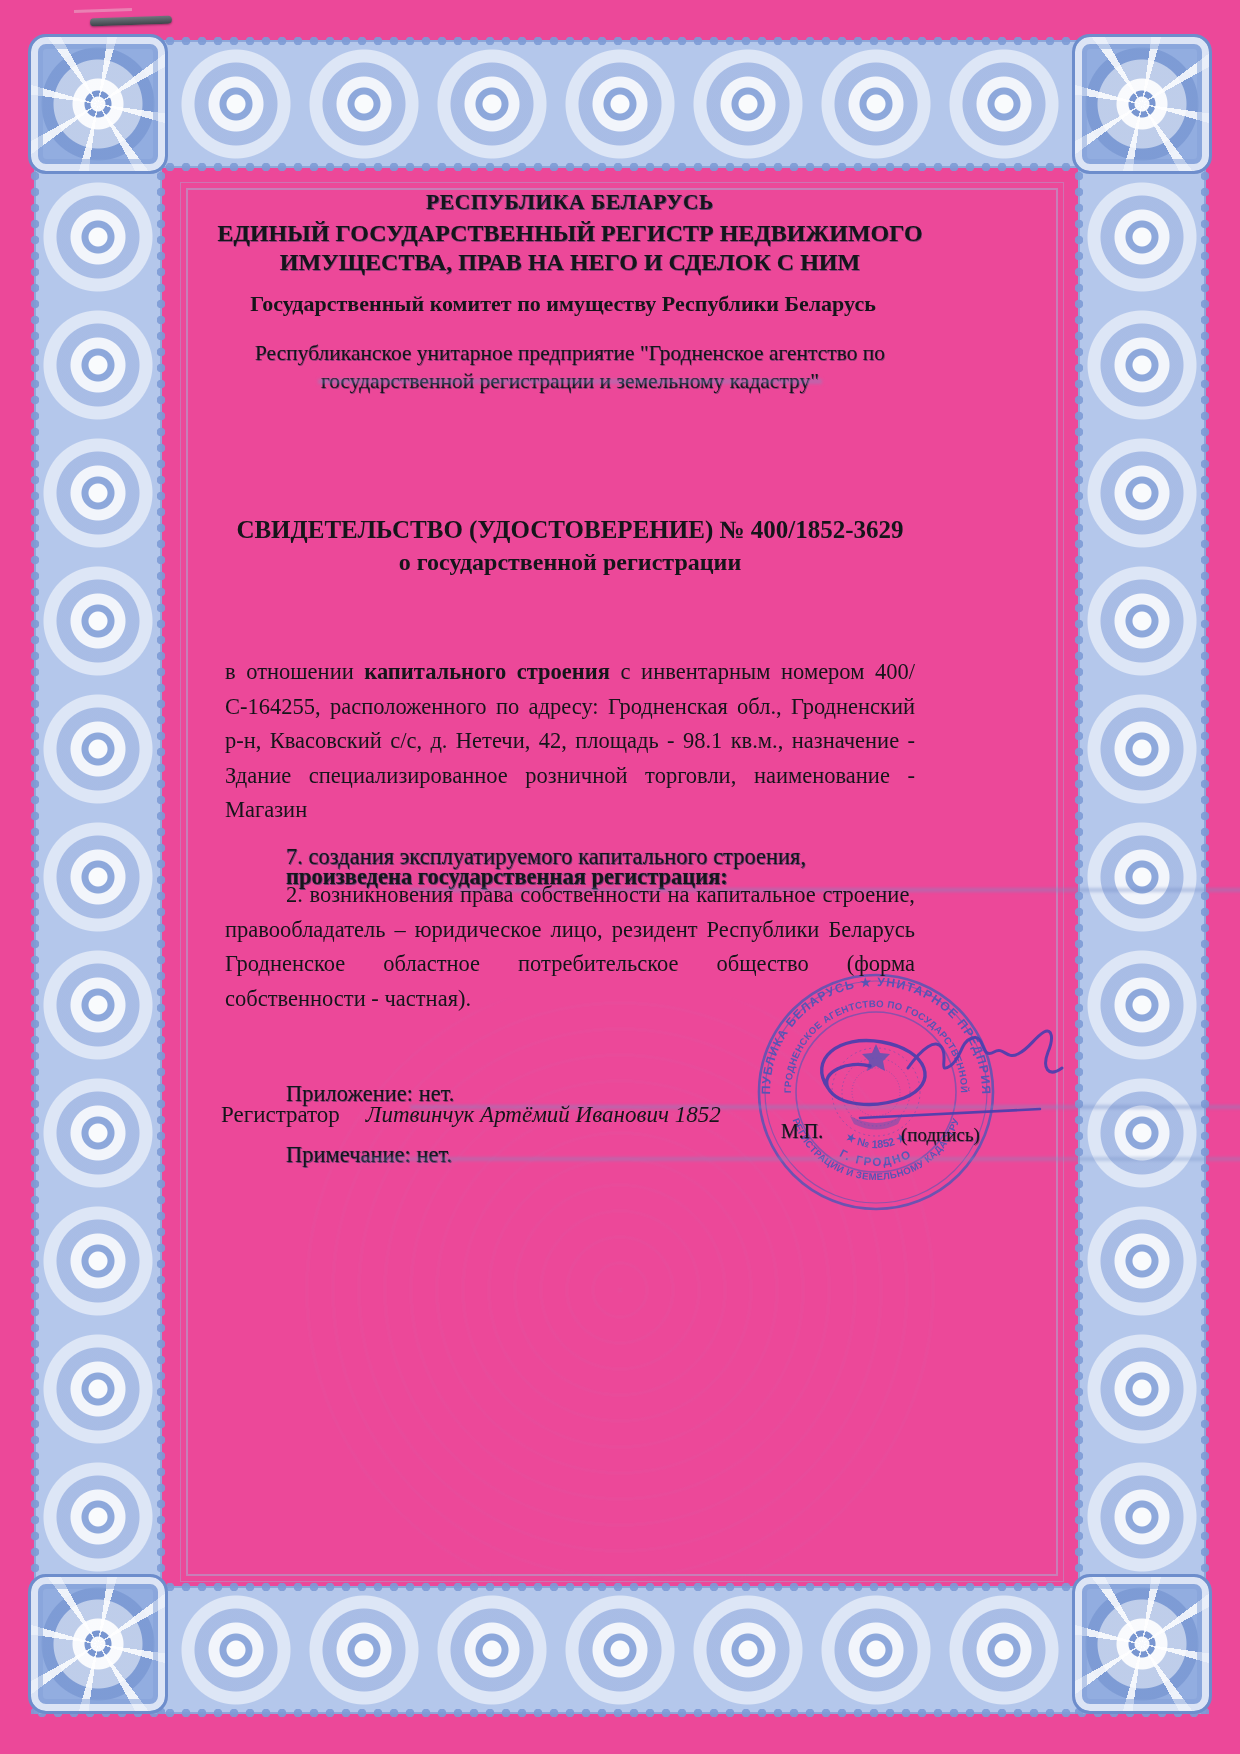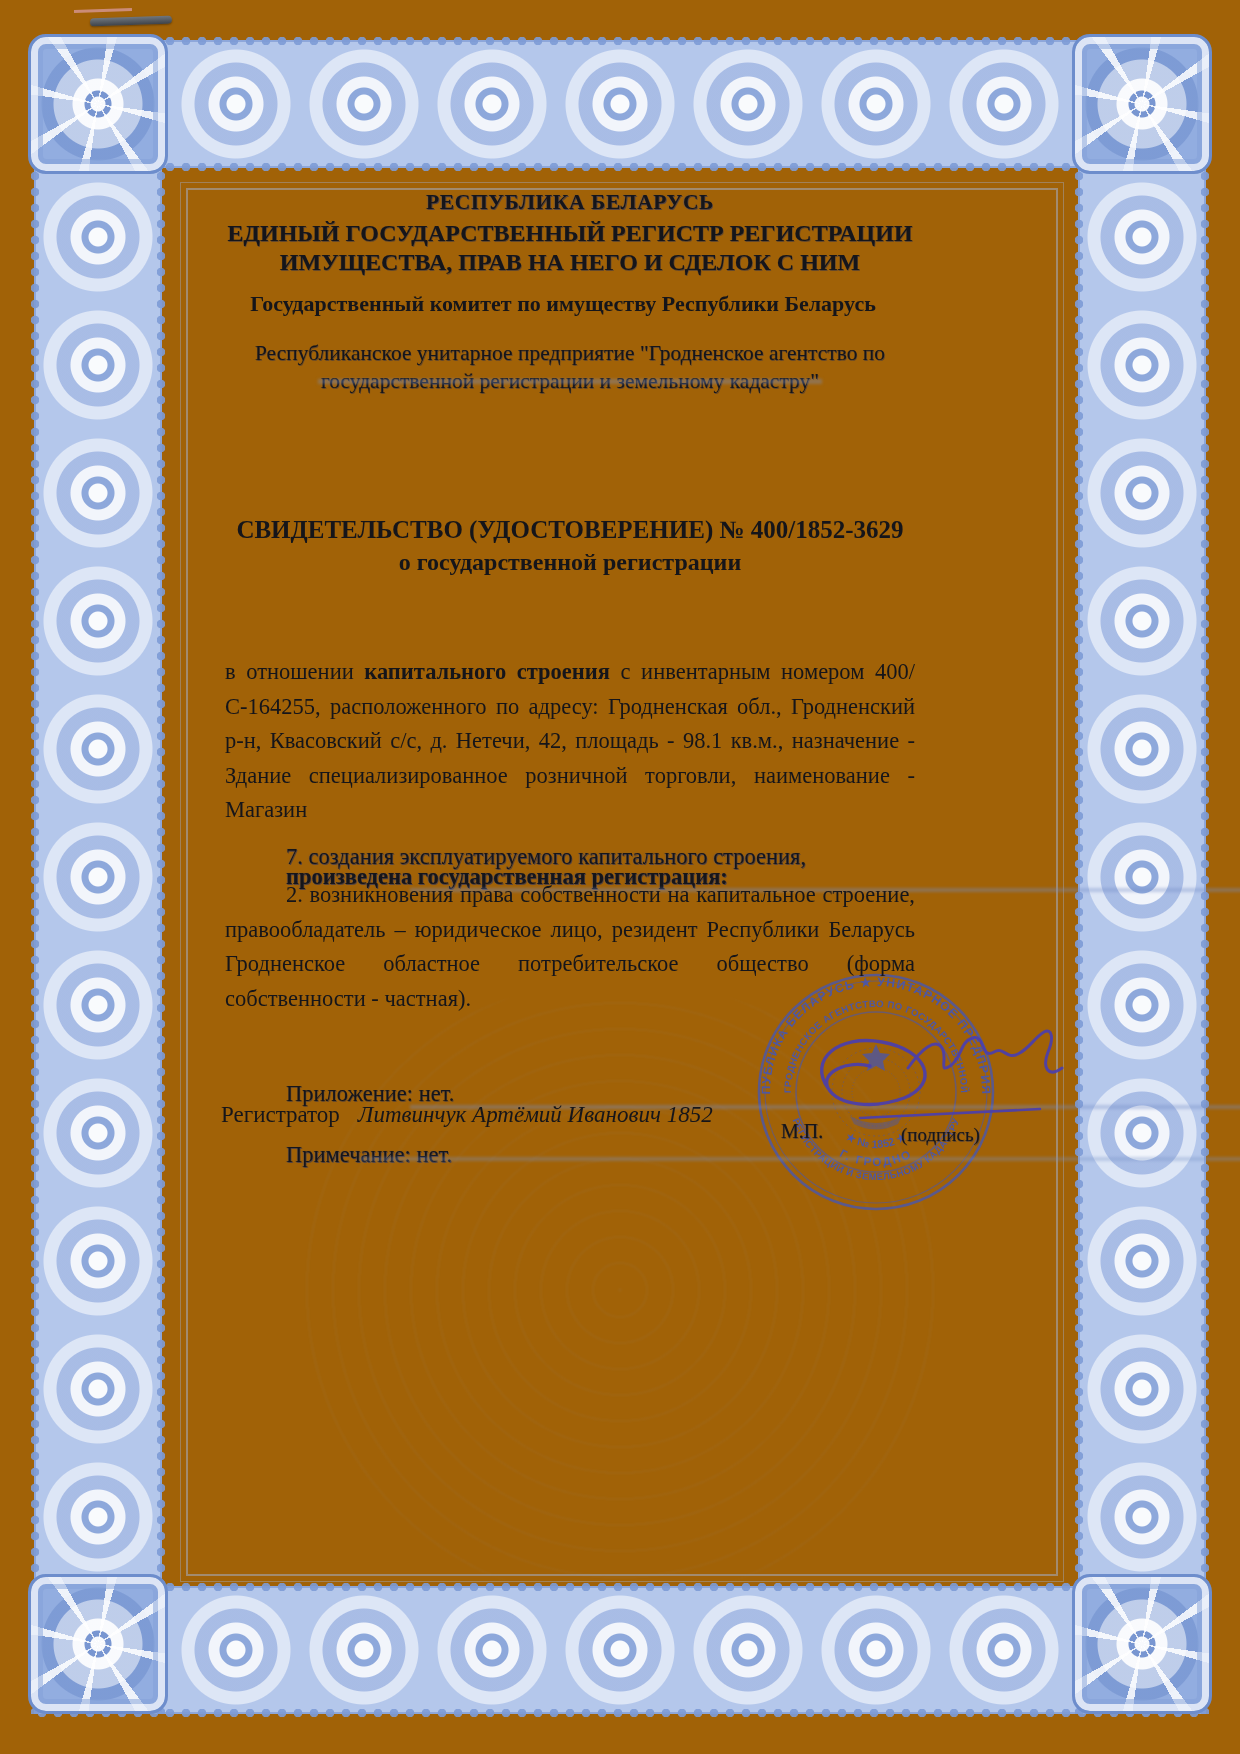--- a/index.html
+++ b/index.html
@@ -1,16 +1,16 @@
 <!DOCTYPE html>
 <html><head>
 <meta charset="utf-8">
 <style>
   html,body{margin:0;padding:0;background:#ffffff;}
-  .page{position:relative;width:1240px;height:1754px;background:#a16207;overflow:hidden;
+  .page{position:relative;width:1240px;height:1754px;background:#ec4899;overflow:hidden;
         font-family:"Liberation Serif", serif;color:#15151a;}
 
   
   .band{position:absolute;background-color:#b4c7eb;z-index:1;
     background-image:
       radial-gradient(circle, rgba(255,255,255,.95) 0 9px,  rgba(255,255,255,0) 10px),
       radial-gradient(circle, rgba(124,154,214,.85) 0 16px, rgba(124,154,214,0) 17px),
       radial-gradient(circle, rgba(255,255,255,.85) 0 27px, rgba(255,255,255,0) 28px),
       radial-gradient(circle, rgba(134,161,219,.6) 0 41px,  rgba(134,161,219,0) 42px),
       radial-gradient(circle, rgba(255,255,255,.55) 0 54px, rgba(255,255,255,0) 55px);
@@ -76,21 +76,21 @@
   #title2{left:200px;top:549px;width:740px;font-size:24px;}
   #application{left:200px;top:604px;width:740px;font-size:22px;}
   #subject{left:225px;top:655px;width:690px;font-size:22.5px;line-height:34.5px;}
   #regHeading{left:286px;top:808px;font-size:22.5px;}
   #regItem1{left:286px;top:844px;font-size:22.5px;}
   #regItem2{left:225px;top:878px;width:690px;font-size:22.5px;line-height:34.5px;text-indent:61px;}
   #attach{left:286px;top:999px;font-size:22.5px;}
   #note{left:286px;top:1034px;font-size:22.5px;}
   #composed{left:221px;top:1068px;font-size:23px;}
   #registrar{left:221px;top:1102px;font-size:23px;}
-  #registrar .name{font-style:italic;margin-left:18px;}
+  #registrar .name{font-style:italic;margin-left:26px;}
   #mp{left:781px;top:1120px;font-size:20px;z-index:5;}
   #sigcap{left:901px;top:1124px;font-size:19px;z-index:5;}
 
   
   .sealwrap{position:absolute;left:750px;top:966px;width:252px;height:252px;z-index:2;opacity:.88;}
   .sigwrap{position:absolute;left:790px;top:1008px;width:300px;height:135px;z-index:4;}
 
   
   .watermark{position:absolute;left:836px;top:1626px;z-index:8;
     font-family:"Liberation Sans", sans-serif;font-weight:700;font-size:96px;line-height:1;
@@ -109,21 +109,21 @@
   <div class="corner" style="left:1072px;top:34px;"></div>
   <div class="corner" style="left:28px;top:1574px;"></div>
   <div class="corner" style="left:1072px;top:1574px;"></div>
   <div class="inner-frame"></div>
   <div class="paper-ghost"></div>
 
   <div class="pink-mark"></div>
   <div class="staple"></div>
 
   <div class="t ctr b smudge-strong" id="hdr1">РЕСПУБЛИКА БЕЛАРУСЬ</div>
-  <div class="t ctr b smudge" id="hdr2">ЕДИНЫЙ ГОСУДАРСТВЕННЫЙ РЕГИСТР РЕГИСТРАЦИИ ИМУЩЕСТВА, ПРАВ НА НЕГО И СДЕЛОК С НИМ</div>
+  <div class="t ctr b smudge" id="hdr2">ЕДИНЫЙ ГОСУДАРСТВЕННЫЙ РЕГИСТР НЕДВИЖИМОГО ИМУЩЕСТВА, ПРАВ НА НЕГО И СДЕЛОК С НИМ</div>
   <div class="t ctr b" id="committee">Государственный комитет по имуществу Республики Беларусь</div>
   <div class="t ctr agency smudge" id="agency">Республиканское унитарное предприятие "Гродненское агентство по государственной регистрации и земельному кадастру"</div>
 
   <div class="t ctr b" id="title1">СВИДЕТЕЛЬСТВО (УДОСТОВЕРЕНИЕ) № 400/1852-3629</div>
   <div class="t ctr b" id="title2">о государственной регистрации</div>
 
 
   <p class="t jst" id="subject" style="margin:0"><span>в отношении </span><span class="b">капитального строения</span><span> с инвентарным номером 400/С-164255, расположенного по адресу: Гродненская обл., Гродненский р-н, Квасовский с/с, д. Нетечи, 42, площадь - 98.1 кв.м., назначение - Здание специализированное розничной торговли, наименование - Магазин</span></p>
 
   <div class="t b smudge-strong underline-smear" id="regHeading">произведена государственная регистрация:</div>

